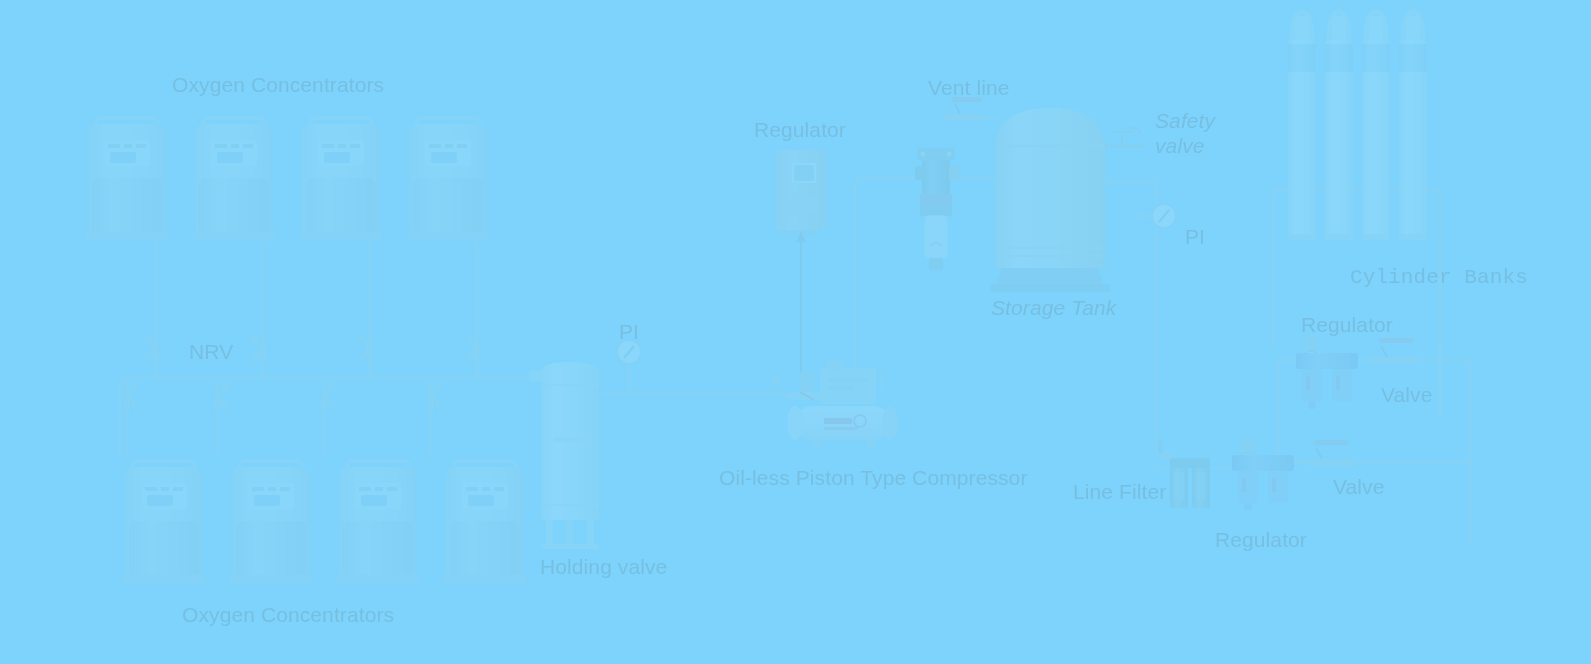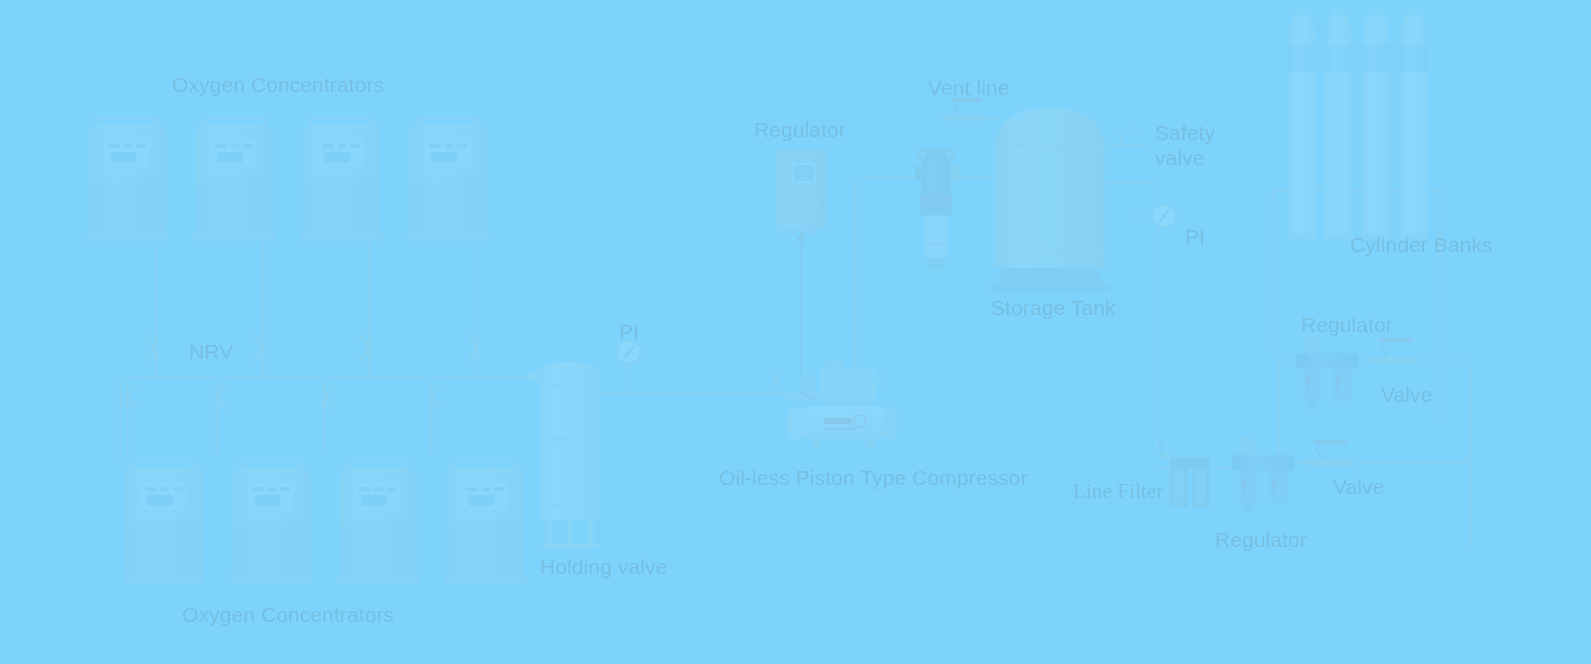--- a/index.html
+++ b/index.html
@@ -485,25 +485,25 @@
 
   <div id="labels">
     <div class="lbl" style="left:172px; top:72px;">Oxygen Concentrators</div>
     <div class="lbl" style="left:189px; top:339px;">NRV</div>
     <div class="lbl" style="left:182px; top:602px;">Oxygen Concentrators</div>
     <div class="lbl" style="left:540px; top:554px;">Holding valve</div>
     <div class="lbl" style="left:619px; top:319px;">PI</div>
     <div class="lbl" style="left:754px; top:117px;">Regulator</div>
     <div class="lbl" style="left:700px; top:465px;margin-left:19px;">Oil-less Piston Type Compressor</div>
     <div class="lbl" style="left:928px; top:75px;">Vent line</div>
-    <div class="lbl" style="left:991px; top:295px;">Storage Tank</div>
-    <div class="lbl" style="left:1155px; top:120px;">Safety
+    <div class="lbl" style="left:991px; top:295px;font-style:italic;">Storage Tank</div>
+    <div class="lbl" style="left:1155px; top:108px;font-style:italic;">Safety
 valve</div>
     <div class="lbl" style="left:1185px; top:224px;">PI</div>
-    <div class="lbl" style="left:1350px; top:232px;">Cylinder Banks</div>
+    <div class="lbl" style="left:1350px; top:265px;font-family:Liberation Mono, monospace;">Cylinder Banks</div>
     <div class="lbl" style="left:1301px; top:312px;">Regulator</div>
     <div class="lbl" style="left:1381px; top:382px;">Valve</div>
-    <div class="lbl" style="left:1073px; top:479px;font-family:Liberation Serif, serif;">Line Filter</div>
+    <div class="lbl" style="left:1073px; top:479px;">Line Filter</div>
     <div class="lbl" style="left:1333px; top:474px;">Valve</div>
     <div class="lbl" style="left:1215px; top:527px;">Regulator</div>
   </div>
 
 </div>
 
 </body></html>

